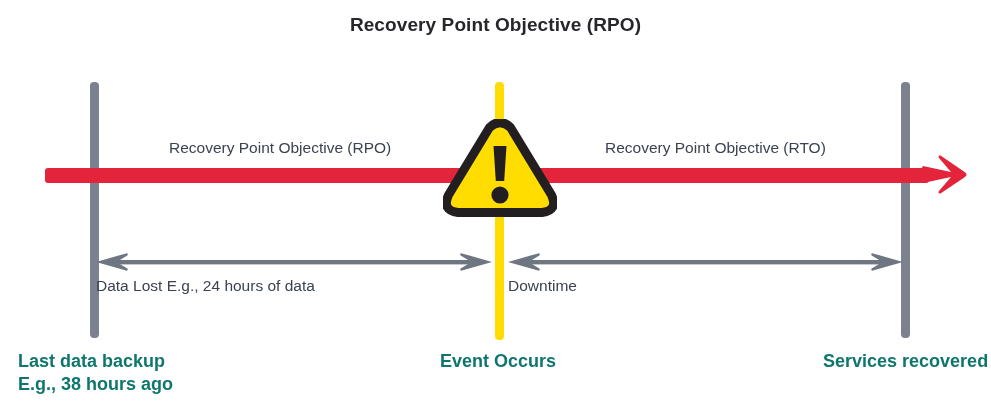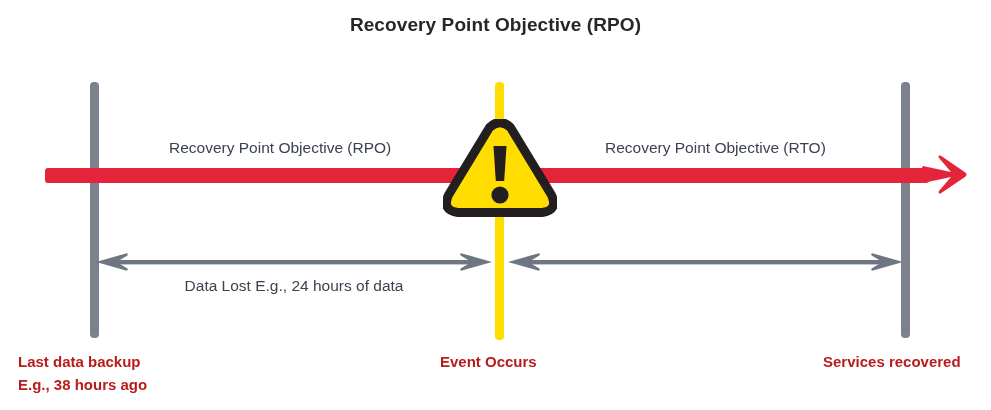--- a/index.html
+++ b/index.html
@@ -83,40 +83,40 @@
   }
   #dim-left  { left: 96px;  width: 396px; }
   #dim-right { left: 508px; width: 395px; }
 
   .dim-caption {
     position: absolute;
     font-size: 15.5px;
     color: #3b4250;
     white-space: nowrap;
     top: 277px;
-    text-align: center;
+    text-align: left;
   }
   #caption-datalost { left: 96px;  width: 396px; }
   #caption-downtime { left: 508px; width: 395px; }
 
   
   .warning-icon {
     position: absolute;
     left: 443px;
     top: 119px;
     width: 114px;
     height: 100px;
   }
 
   
   .milestone {
     position: absolute;
-    font-size: 15px;
+    font-size: 18px;
     font-weight: bold;
-    color: #b91c1c;
+    color: #0f766e;
     white-space: nowrap;
     line-height: 23px;
   }
   #milestone-backup  { left: 18px;  top: 350px; text-align: left; }
   #milestone-event   { left: 440px; top: 350px; }
   #milestone-recover { left: 823px; top: 350px; }
 </style>
 </head>
 <body>
 
@@ -158,20 +158,21 @@
     </svg>
     <svg style="position:absolute;left:0;top:0" width="395" height="24" viewBox="0 0 395 24">
       <path d="M0 12 L30 3.4 Q32.6 3 31.4 5.4 L20.5 12 L31.4 18.6
                Q32.6 21 30 20.6 Z" fill="#6e7682"></path>
       <path d="M395 12 L365 3.4 Q362.4 3 363.6 5.4 L374.5 12 L363.6 18.6
                Q362.4 21 365 20.6 Z" fill="#6e7682"></path>
     </svg>
   </div>
 
   <div class="dim-caption" id="caption-datalost">Data Lost E.g., 24 hours of data</div>
+  <div class="dim-caption" id="caption-downtime">Downtime</div>
 
   <div class="warning-icon">
     <svg width="114" height="100" viewBox="0 0 114 100">
       <path d="M46.5 8.5 Q57 -1.5 67.5 8.5 L108.5 76
                Q115.5 91.5 99 93.5 L15 93.5 Q-1.5 91.5 5.5 76 Z" fill="#ffdd00" stroke="#231f20" stroke-width="9" stroke-linejoin="round"></path>
       <path d="M50.5 27 L63.5 27 L61.2 62 L52.8 62 Z" fill="#231f20"></path>
       <circle cx="57" cy="76" r="8.6" fill="#231f20"></circle>
     </svg>
   </div>
 

